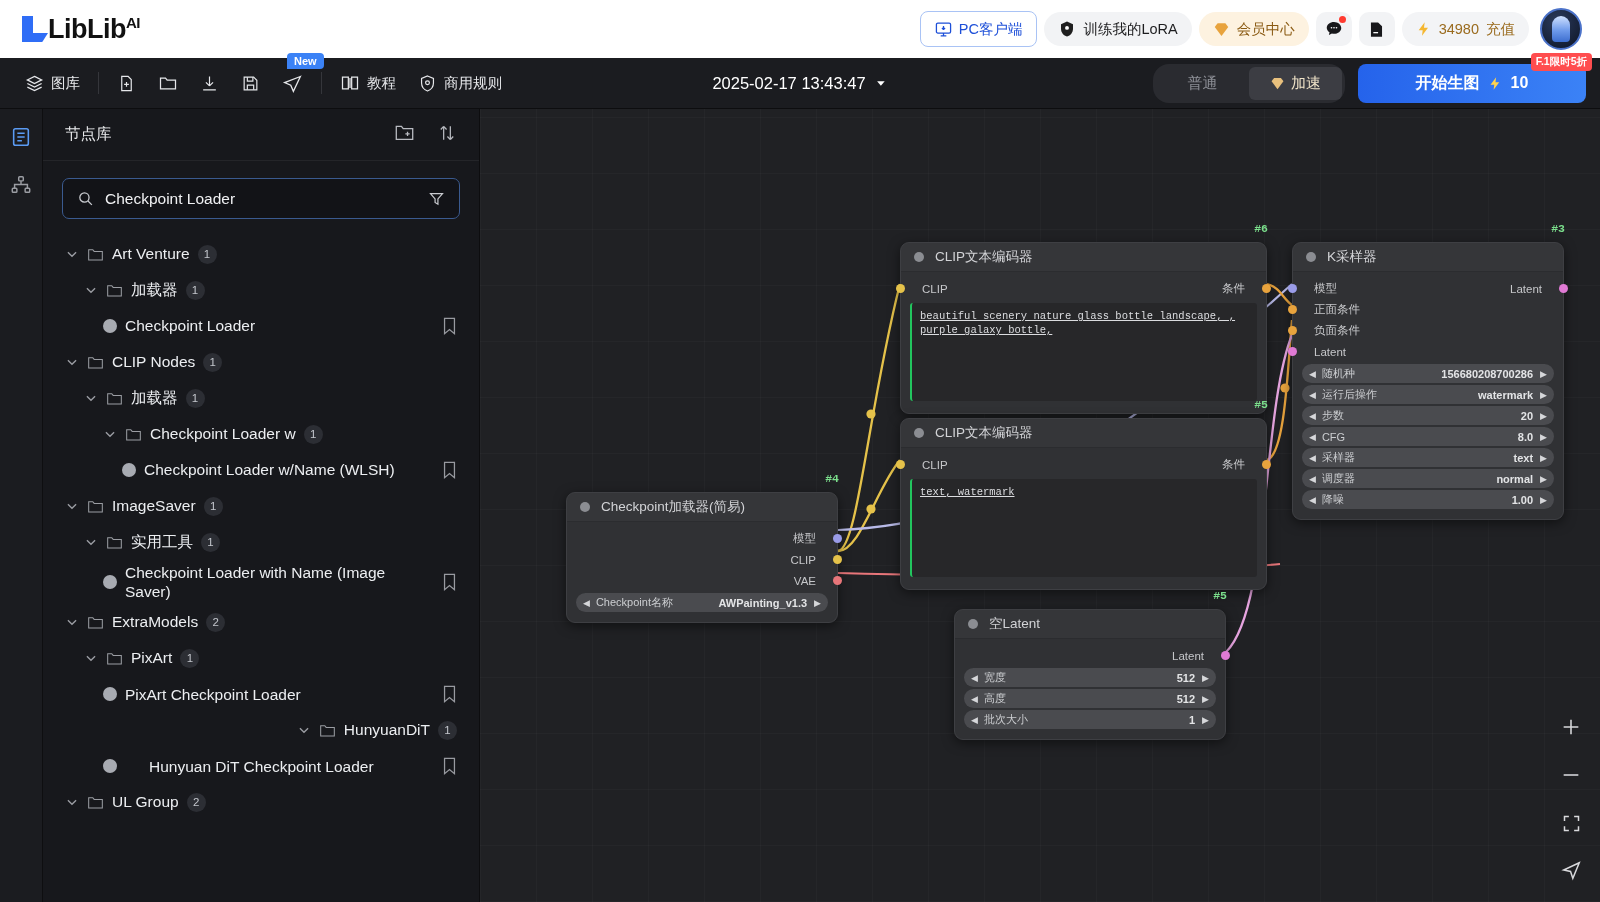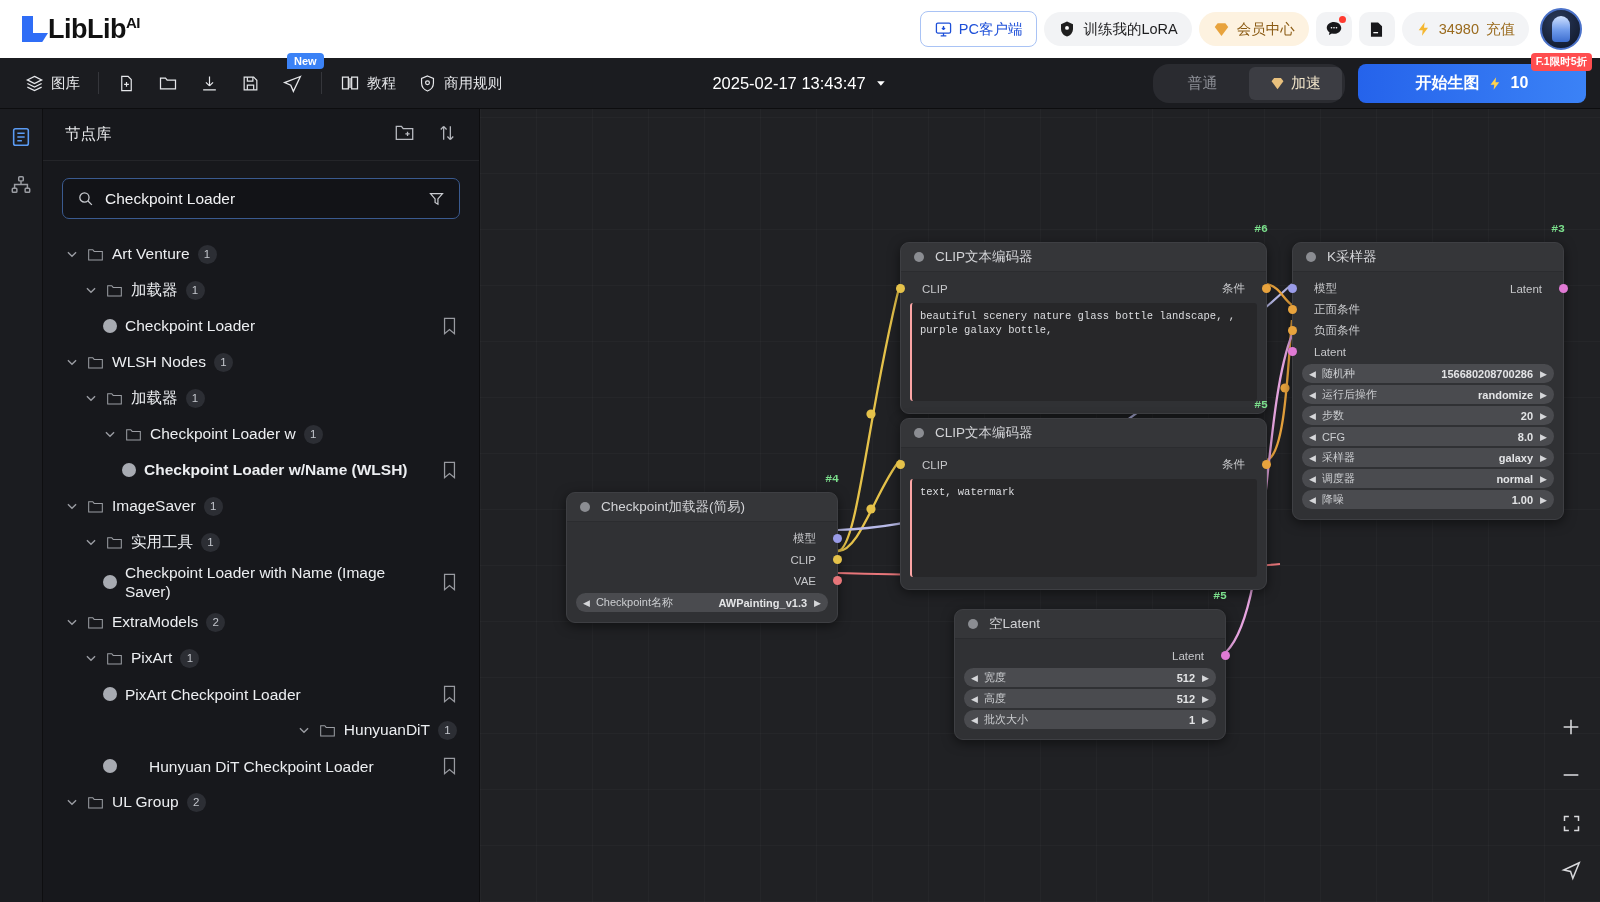--- a/index.html
+++ b/index.html
@@ -211,24 +211,24 @@
     font-size: 11px; color: #e3e4e6; cursor: pointer;
   }
   .widget .wl { color: #ccced1; }
   .widget .wv { margin-left: auto; font-weight: 600; }
   .arr { font-size: 9px; color: #d6d7da; }
   .arr.l { margin-right: 6px; }
   .arr.r { margin-left: 7px; }
 
   .textarea {
     margin: 4px 9px 4px 9px; background: #272729; border-radius: 3px;
-    border-left: 2px solid #fca5a5;
+    border-left: 2px solid #22c55e;
     min-height: 98px; padding: 6px 8px;
     font-family: "Liberation Mono", monospace; font-size: 10.5px;
-    color: #dcdde0; line-height: 1.35; word-break: break-word;
+    color: #dcdde0; line-height: 1.35; word-break: break-word; text-decoration: underline;
   }
 
   
   .zoom-ctrls {
     position: absolute; right: 16px; bottom: 18px;
     display: flex; flex-direction: column; align-items: center; gap: 22px;
   }
   .zc { width: 26px; height: 26px; display: flex; align-items: center; justify-content: center; cursor: pointer; }
 </style>
 </head>
@@ -459,21 +459,21 @@
             <path d="M2.5 1.5h11v17l-5.5-4.5-5.5 4.5v-17z"></path>
           </svg>
         </div>
         <div class="tree-row" style="padding-left: 22px;">
           <svg class="chev" viewBox="0 0 24 24" fill="none" stroke="#9b9da3" stroke-width="2.3">
             <path d="M5 9l7 7 7-7"></path>
           </svg>
           <svg class="folder" viewBox="0 0 24 22" fill="none" stroke="#9b9da3" stroke-width="1.5">
             <path d="M2 4h6l2 2.5h12V19H2V4z"></path>
           </svg>
-          <span>WLSH Nodes</span>
+          <span>CLIP Nodes</span>
           <span class="count">1</span>
         </div>
         <div class="tree-row" style="padding-left: 41px;">
           <svg class="chev" viewBox="0 0 24 24" fill="none" stroke="#9b9da3" stroke-width="2.3">
             <path d="M5 9l7 7 7-7"></path>
           </svg>
           <svg class="folder" viewBox="0 0 24 22" fill="none" stroke="#9b9da3" stroke-width="1.5">
             <path d="M2 4h6l2 2.5h12V19H2V4z"></path>
           </svg>
           <span>加载器</span>
@@ -482,21 +482,21 @@
         <div class="tree-row" style="padding-left: 60px;">
           <svg class="chev" viewBox="0 0 24 24" fill="none" stroke="#9b9da3" stroke-width="2.3">
             <path d="M5 9l7 7 7-7"></path>
           </svg>
           <svg class="folder" viewBox="0 0 24 22" fill="none" stroke="#9b9da3" stroke-width="1.5">
             <path d="M2 4h6l2 2.5h12V19H2V4z"></path>
           </svg>
           <span>Checkpoint Loader w</span>
           <span class="count">1</span>
         </div>
-        <div class="tree-row" style="padding-left: 79px; font-weight: bold;">
+        <div class="tree-row" style="padding-left: 79px;">
           <span class="leaf-dot"></span>
           <span class="leaf-label">Checkpoint Loader w/Name (WLSH)</span>
           <svg class="bookmark" viewBox="0 0 16 20" fill="none" stroke="#b9bbc1" stroke-width="1.4">
             <path d="M2.5 1.5h11v17l-5.5-4.5-5.5 4.5v-17z"></path>
           </svg>
         </div>
         <div class="tree-row" style="padding-left: 22px;">
           <svg class="chev" viewBox="0 0 24 24" fill="none" stroke="#9b9da3" stroke-width="2.3">
             <path d="M5 9l7 7 7-7"></path>
           </svg>
@@ -662,39 +662,39 @@
             </div>
             <div class="widget">
               <span class="arr l">◀</span>
               <span class="wl">随机种</span>
               <span class="wv">156680208700286</span>
               <span class="arr r">▶</span>
             </div>
             <div class="widget">
               <span class="arr l">◀</span>
               <span class="wl">运行后操作</span>
-              <span class="wv">randomize</span>
+              <span class="wv">watermark</span>
               <span class="arr r">▶</span>
             </div>
             <div class="widget">
               <span class="arr l">◀</span>
               <span class="wl">步数</span>
               <span class="wv">20</span>
               <span class="arr r">▶</span>
             </div>
             <div class="widget">
               <span class="arr l">◀</span>
               <span class="wl">CFG</span>
               <span class="wv">8.0</span>
               <span class="arr r">▶</span>
             </div>
             <div class="widget">
               <span class="arr l">◀</span>
               <span class="wl">采样器</span>
-              <span class="wv">galaxy</span>
+              <span class="wv">text</span>
               <span class="arr r">▶</span>
             </div>
             <div class="widget">
               <span class="arr l">◀</span>
               <span class="wl">调度器</span>
               <span class="wv">normal</span>
               <span class="arr r">▶</span>
             </div>
             <div class="widget">
               <span class="arr l">◀</span>

